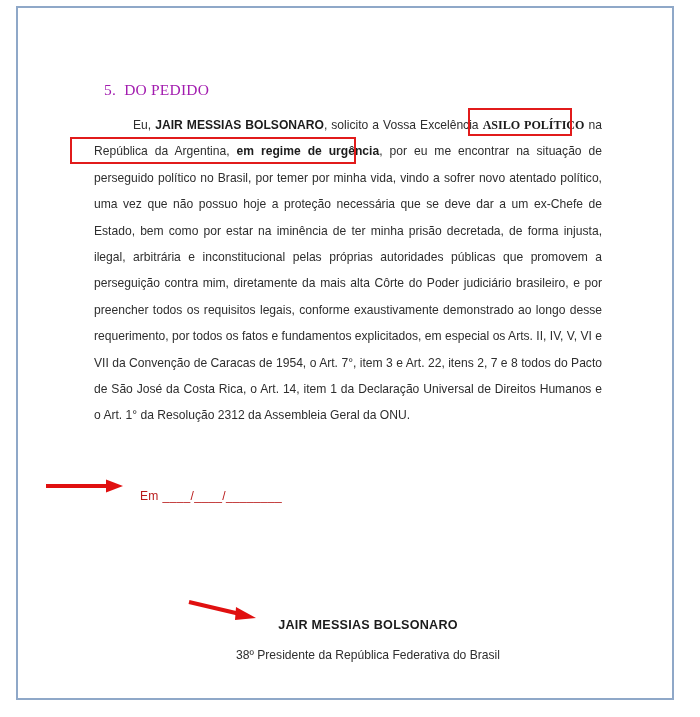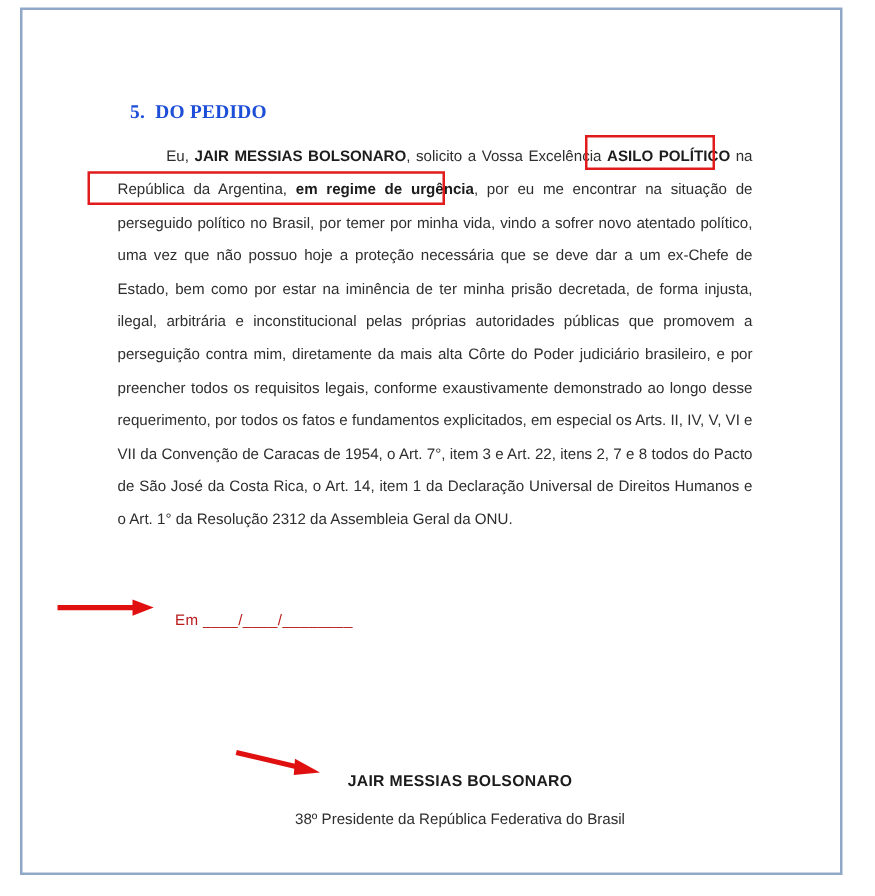--- a/index.html
+++ b/index.html
@@ -27,22 +27,22 @@
     box-sizing: border-box;
   }
 
   
   #section-heading {
     position: absolute;
     left: 86px;
     top: 60px;
     font-family: "Liberation Serif", serif;
     font-size: 15.5px;
-    font-weight: bold;
-    color: #1d4ed8;
+    font-weight: normal;
+    color: #a21caf;
     letter-spacing: 0.2px;
     white-space: pre;
   }
 
   
   #body-copy {
     position: absolute;
     left: 76px;
     top: 104px;
     width: 508px;
@@ -50,21 +50,21 @@
     line-height: 26.4px;
     color: #2e2e2e;
     text-align: justify;
     text-justify: inter-word;
   }
   #body-copy p {
     margin: 0;
     text-indent: 39px;
   }
   .b { font-weight: bold; color: #1c1c1c; }
-  .nowrap { white-space: nowrap; }
+  .nowrap { white-space: nowrap; font-family: Liberation Serif, serif; }
 
   
   .hl-box {
     position: absolute;
     border: 2.2px solid #e11b1b;
     box-sizing: border-box;
     pointer-events: none;
   }
   #hl-asilo-politico {
     left: 468px;

